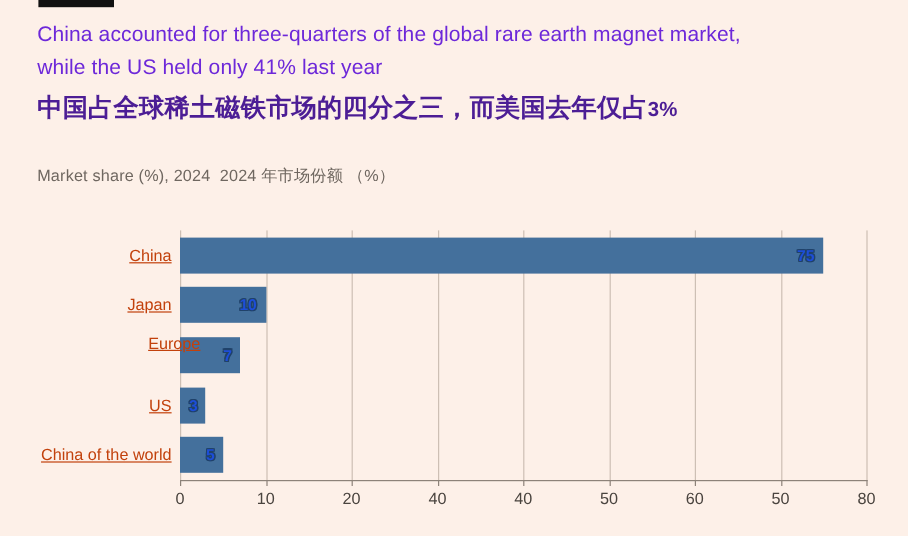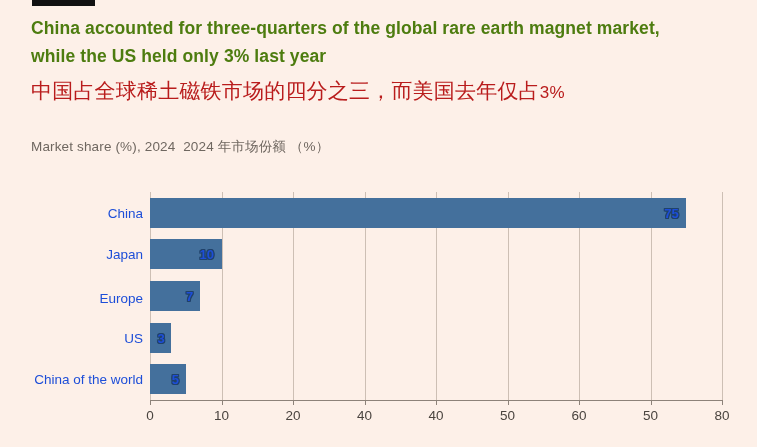--- a/index.html
+++ b/index.html
@@ -15,29 +15,29 @@
 
   
   .accent-bar{
     position:absolute;left:32px;top:0;width:63px;height:6px;
     background:#111111;
   }
 
   
   .headline{
     position:absolute;left:31px;top:14px;width:700px;
-    font-size:17.5px;line-height:28px;color:#4d7c0f;
-    font-weight:700;letter-spacing:0.1px;
+    font-size:17.5px;line-height:28px;color:#6d28d9;
+    font-weight:400;letter-spacing:0.1px;
   }
   .headline .ln{display:block;}
 
   .headline-cn{
     position:absolute;left:31px;top:76px;width:700px;
-    font-size:21px;line-height:30px;color:#b91c1c;
-    font-weight:400;letter-spacing:0.2px;
+    font-size:21px;line-height:30px;color:#4c1d95;
+    font-weight:700;letter-spacing:0.2px;
   }
   .headline-cn .pct{font-size:17px;}
 
   
   .subtitle{
     position:absolute;left:31px;top:138px;
     font-size:13.5px;color:#6f6760;letter-spacing:0.15px;
     white-space:pre;
   }
 
@@ -77,36 +77,36 @@
     font-size:13px;font-weight:700;color:#1d4ed8;
     text-shadow:
       -1px -1px 0 #20426a, 1px -1px 0 #20426a,
       -1px  1px 0 #20426a, 1px  1px 0 #20426a,
        0   -1px 0 #20426a, 0    1px 0 #20426a,
       -1px  0   0 #20426a, 1px  0   0 #20426a;
     white-space:nowrap;
   }
   .cat-label{
     position:absolute;right:0;top:50%;transform:translateY(-50%);
-    font-size:13.5px;color:#1d4ed8;white-space:nowrap;
+    font-size:13.5px;color:#c2410c;white-space:nowrap;text-decoration:underline;
   }
   .cat-label-wrap{
     position:absolute;left:0;width:143px;
   }
 </style>
 </head>
 <body>
 
 <div id="root">
 
   <div class="accent-bar"></div>
 
   <div class="headline">
     <span class="ln">China accounted for three-quarters of the global rare earth magnet market,</span>
-    <span class="ln">while the US held only 3% last year</span>
+    <span class="ln">while the US held only 41% last year</span>
   </div>
 
   <div class="headline-cn"><span>中国占全球稀土磁铁市场的四分之三，而美国去年仅占</span><span class="pct">3%</span></div>
 
   <div class="subtitle">Market share (%), 2024  2024 年市场份额 （%）</div>
 
   <div class="chart">
     <div class="plot" id="plot">
         <div class="gridline" style="left: 0px;"></div>
         <div class="gridline" style="left: 71.5px;"></div>
@@ -159,21 +159,21 @@
         <div class="tick" style="left: 722px;"></div>
         <div class="tick-label" style="left: 722px;">80</div>
       </div>
     <div id="cat-layer">
         <div class="cat-label-wrap" style="top: 17.8px; height: 30px;">
           <div class="cat-label">China</div>
         </div>
         <div class="cat-label-wrap" style="top: 59.4px; height: 30px;">
           <div class="cat-label">Japan</div>
         </div>
-        <div class="cat-label-wrap" style="top: 103px; height: 30px;">
+        <div class="cat-label-wrap" style="top: 91px; height: 30px; padding-left: 24px;">
           <div class="cat-label">Europe</div>
         </div>
         <div class="cat-label-wrap" style="top: 142.6px; height: 30px;">
           <div class="cat-label">US</div>
         </div>
         <div class="cat-label-wrap" style="top: 184.2px; height: 30px;">
           <div class="cat-label">China of the world</div>
         </div>
       </div>
   </div>

